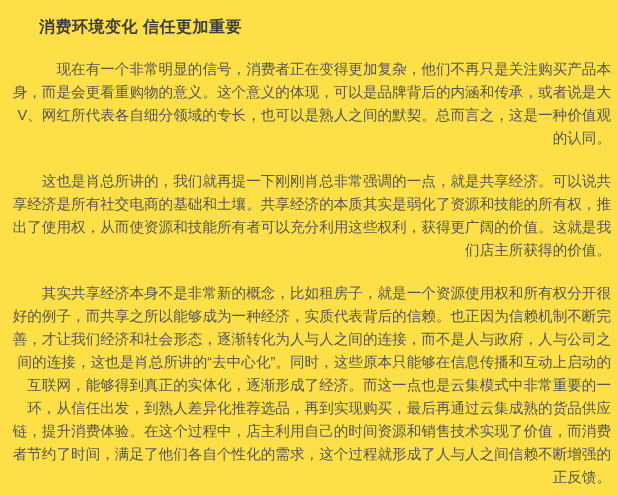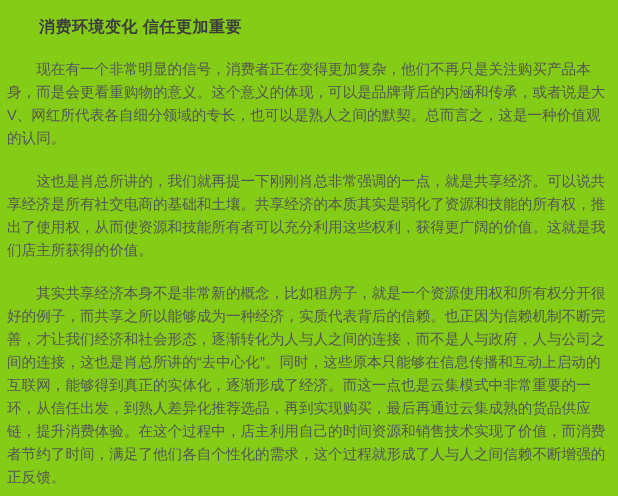--- a/index.html
+++ b/index.html
@@ -9,38 +9,38 @@
     width: 618px;
     height: 496px;
     overflow: hidden;
   }
   .article {
     box-sizing: border-box;
     width: 618px;
     height: 496px;
     padding: 15px 7px 0 7px;
     font-family: "Liberation Sans", "DejaVu Sans", sans-serif;
-    background: #84cc16;
+    background: #fde047;
   }
   .article-title {
     font-size: 16px;
     font-weight: 700;
     color: #3d3d3d;
     line-height: 23px;
     margin: 0;
     text-indent: 2em;
     letter-spacing: 0.5px;
   }
   .para {
     font-size: 14.6px;
     color: #565656;
     line-height: 23px;
     margin: 20px 0 0 0;
     text-indent: 2em;
-    text-align: left;
+    text-align: right;
     word-break: break-all;
     overflow-wrap: break-word;
   }
 </style>
 </head>
 <body>
 
 <div class="article">
   <p class="article-title">消费环境变化 信任更加重要</p>
   <p class="para">现在有一个非常明显的信号，消费者正在变得更加复杂，他们不再只是关注购买产品本身，而是会更看重购物的意义。这个意义的体现，可以是品牌背后的内涵和传承，或者说是大V、网红所代表各自细分领域的专长，也可以是熟人之间的默契。总而言之，这是一种价值观的认同。</p>

